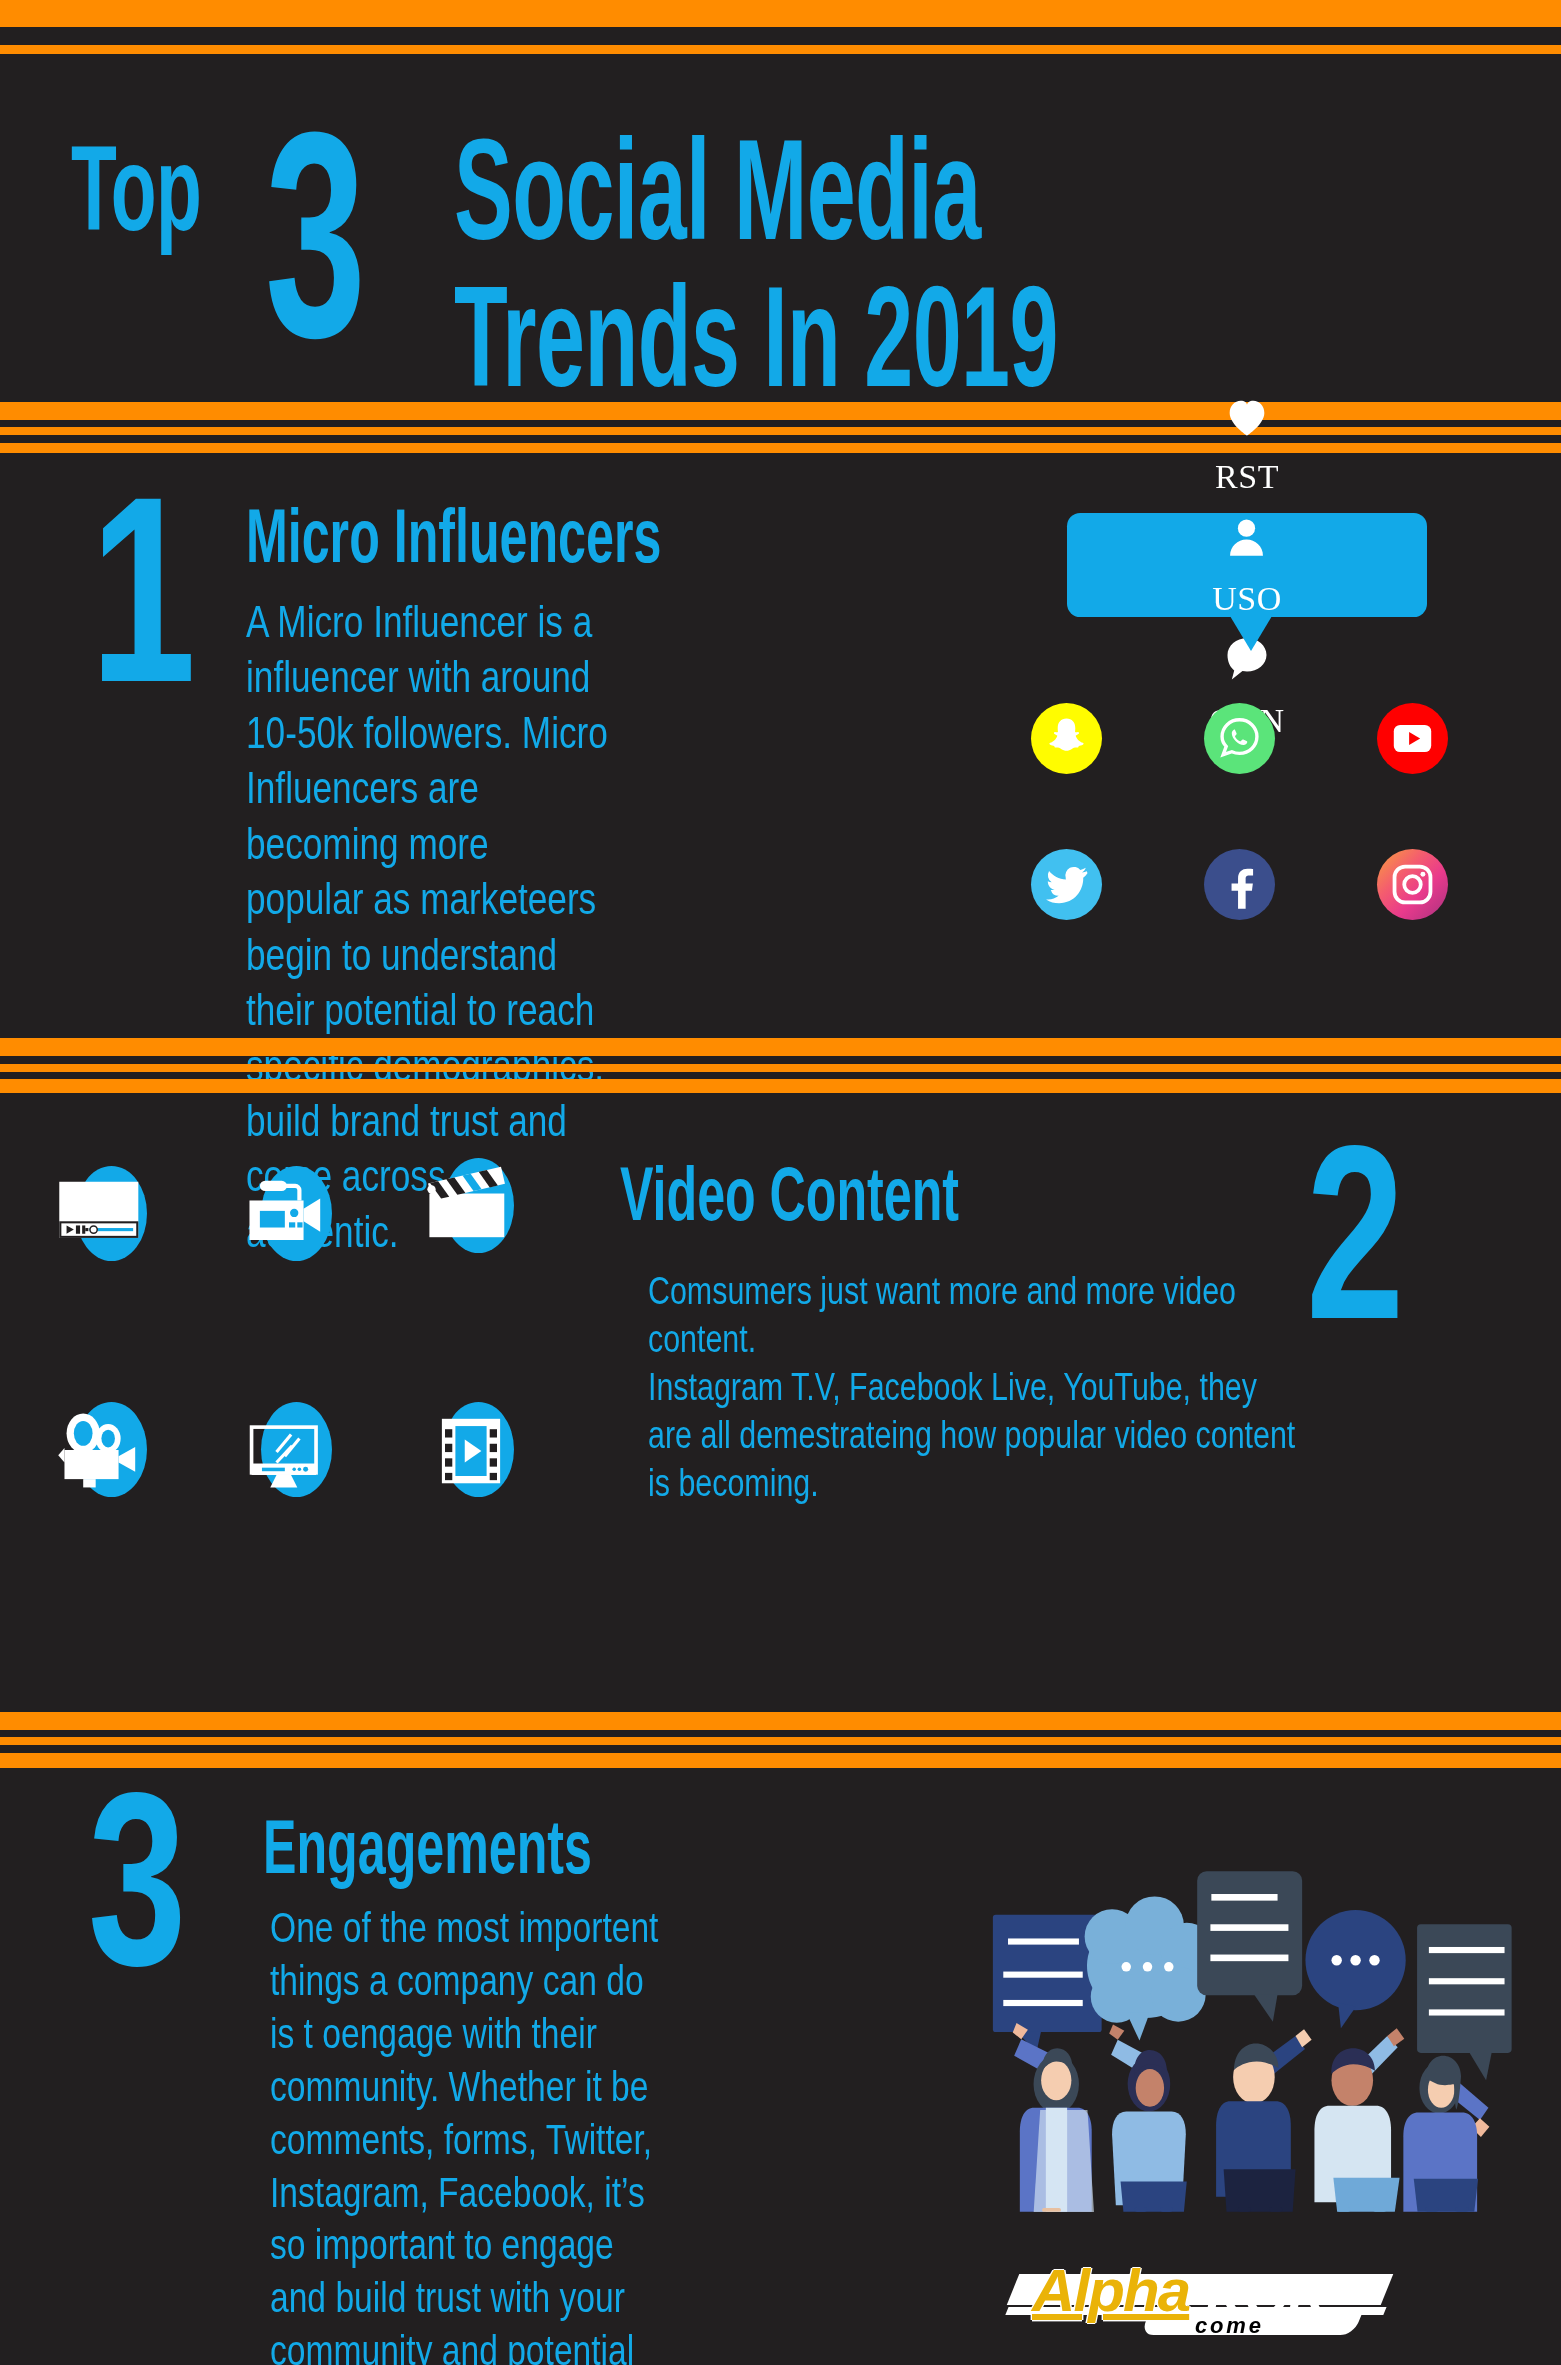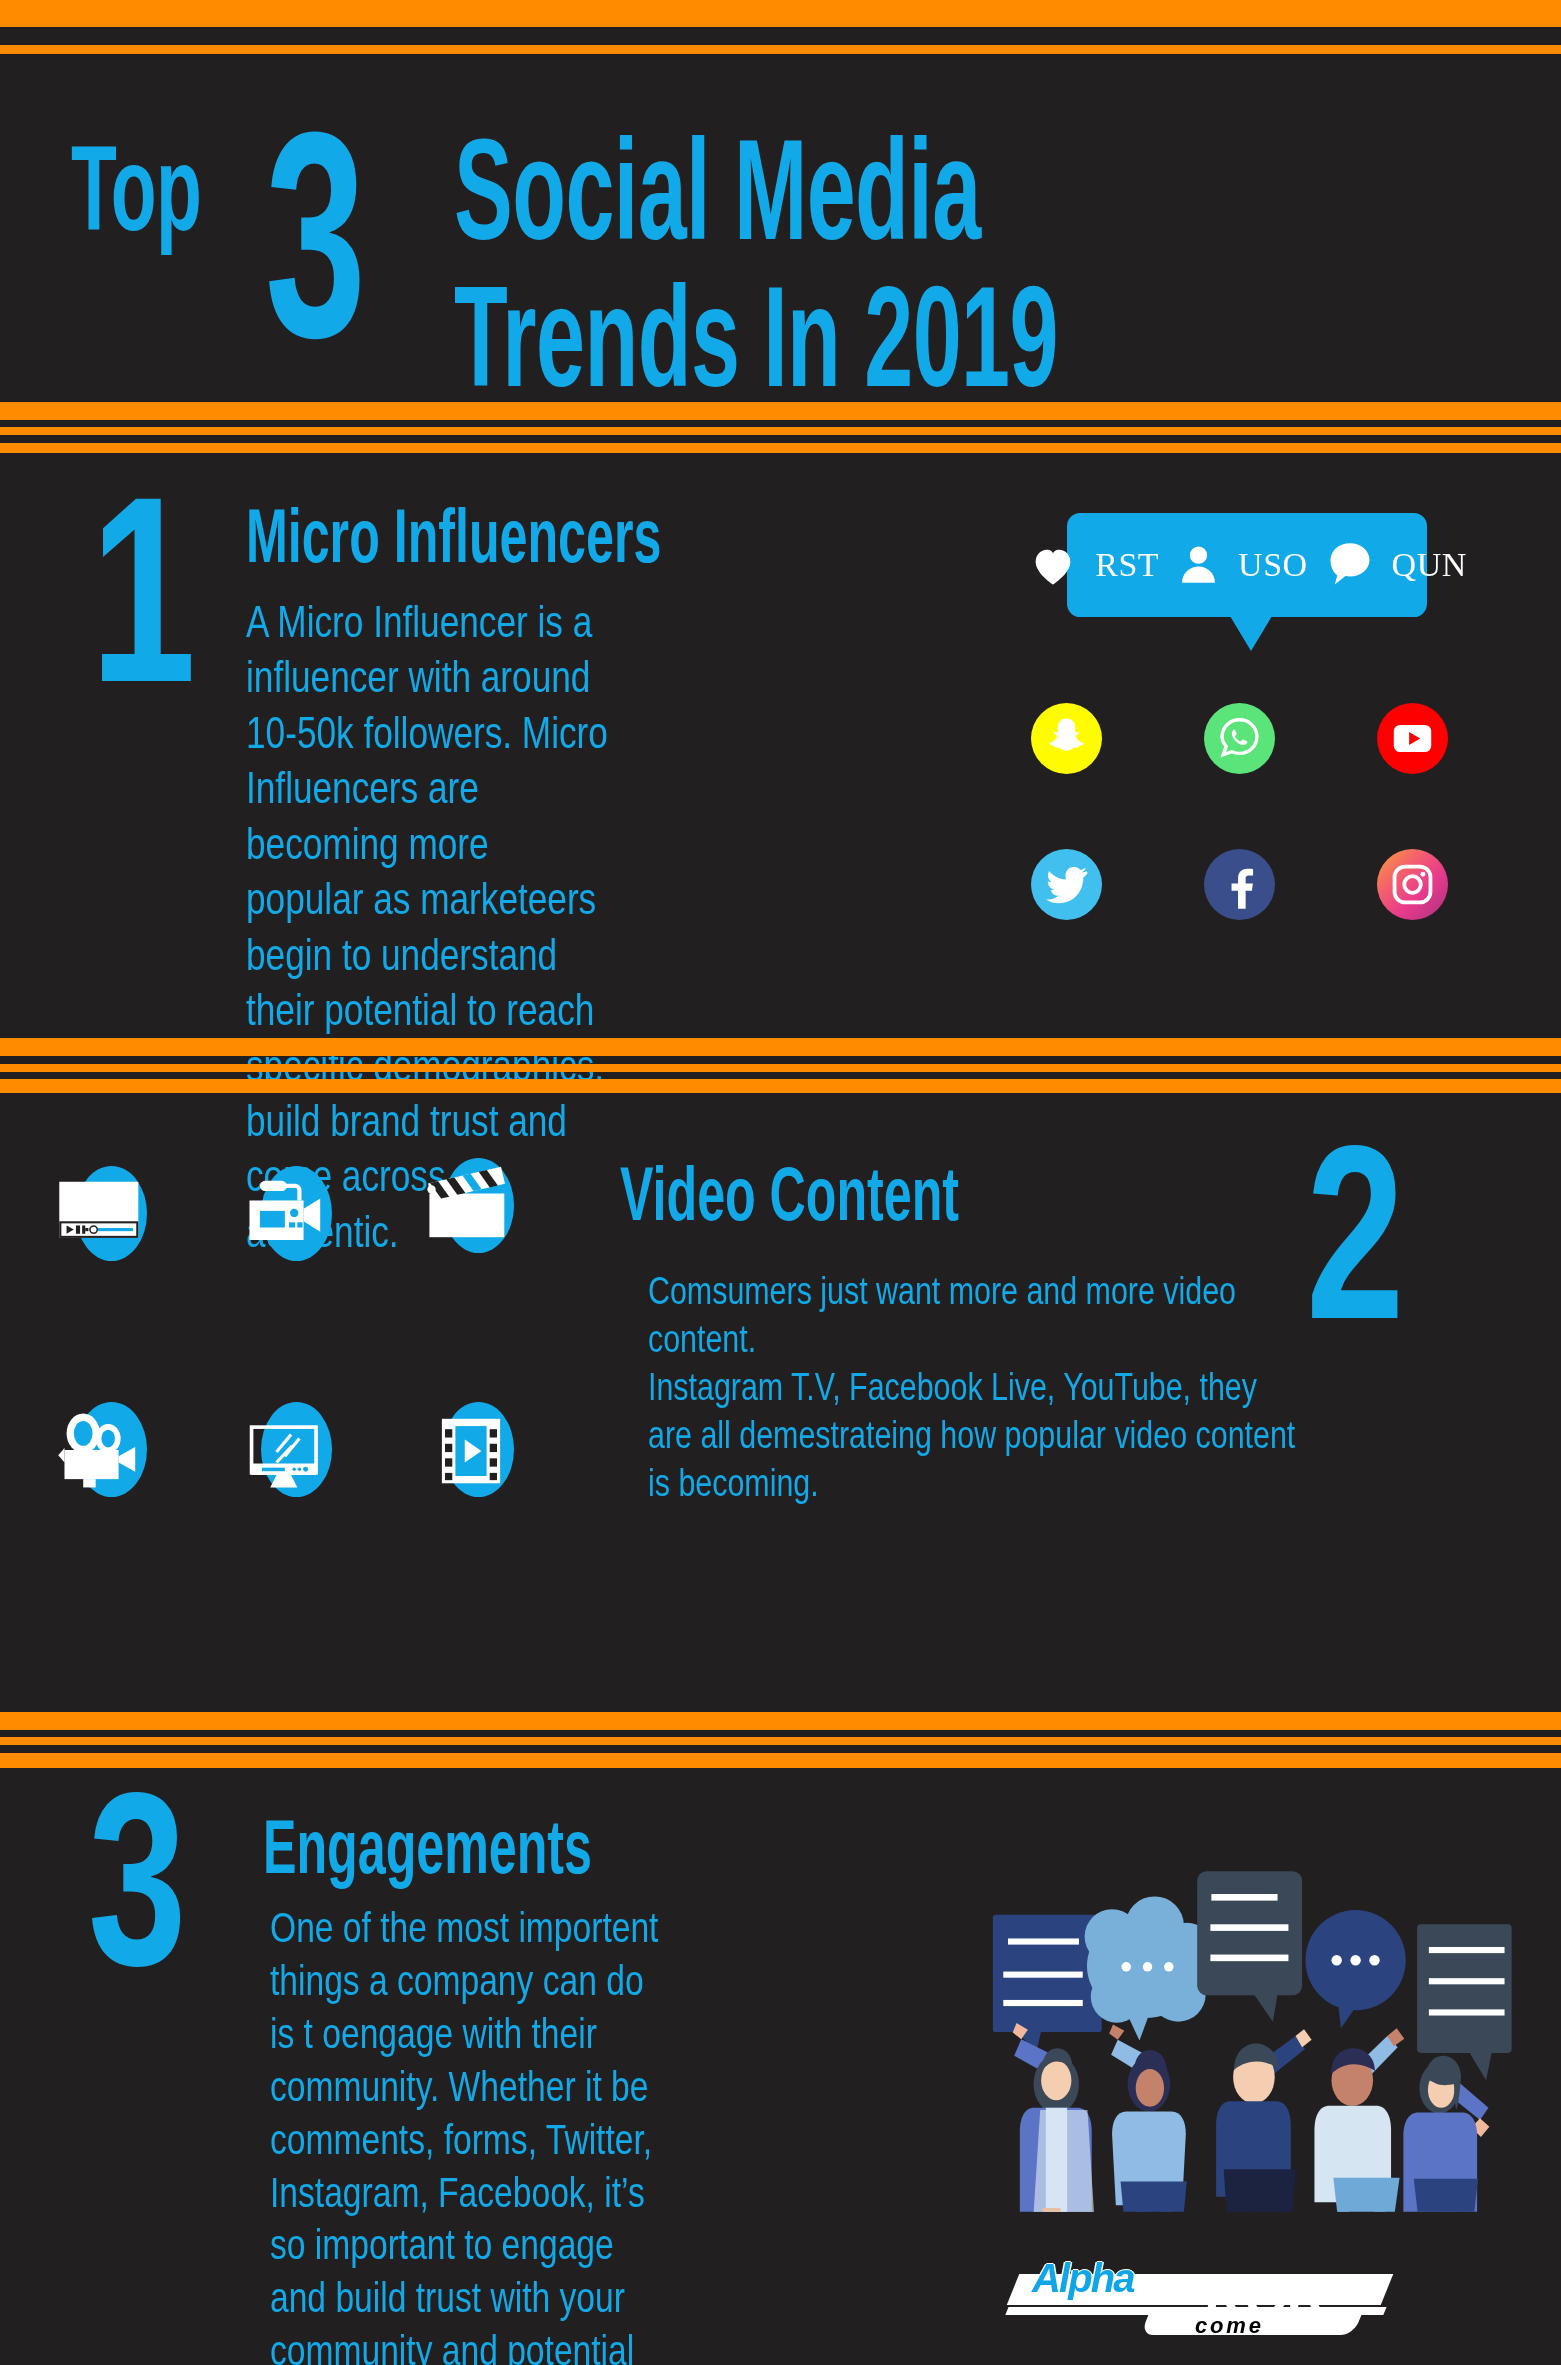--- a/index.html
+++ b/index.html
@@ -64,21 +64,21 @@
   
   .bubble{
     position:absolute;background:#12a9e8;border-radius:13.2px;
     display:flex;align-items:center;justify-content:center;
   }
   .bubble-tail{
     position:absolute;width:0;height:0;
     border-left:21px solid transparent;border-right:21px solid transparent;
     border-top:35px solid #12a9e8;
   }
-  .bubble-row{display:flex;align-items:center;gap:16px;}
+  .bubble-row{display:flex;align-items:center;gap:16px;flex-direction:column;}
   .bub-item{display:flex;align-items:center;}
   .bub-label{
     color:#ffffff;font-family:"Liberation Serif",serif;font-size:34px;
     letter-spacing:0.5px;
   }
 
   
   .soc{
     position:absolute;width:71px;height:71px;border-radius:50%;
     display:flex;align-items:center;justify-content:center;overflow:hidden;
@@ -96,24 +96,25 @@
     position:absolute;left:24px;top:3.8px;width:71px;height:95px;
     background:#12a9e8;border-radius:50%;
   }
 
   
   .logo{position:absolute;}
   .logo .band{
     position:absolute;background:#ffffff;
   }
   .logo-alpha{
-    position:absolute;color:#0ea5e9;font-style:italic;font-weight:bold;
+    position:absolute;color:#eab308;font-style:italic;font-weight:bold;
     font-family:"Liberation Sans",sans-serif;
-    font-size:40px;letter-spacing:-1.9px;
+    font-size:60px;letter-spacing:-1.9px;
     text-shadow:1.4px 0 0 #fff,-1.4px 0 0 #fff,0 1.4px 0 #fff,0 -1.4px 0 #fff;
+    text-decoration:underline;
   }
   .logo-kor{
     position:absolute;color:#ffffff;font-style:italic;font-weight:bold;
     font-family:"Liberation Sans",sans-serif;
     font-size:56px;letter-spacing:-0.9px;
   }
   .logo-group{
     position:absolute;color:#000000;font-style:italic;font-weight:bold;
     font-family:"Liberation Sans",sans-serif;
     font-size:22px;letter-spacing:2.8px;

